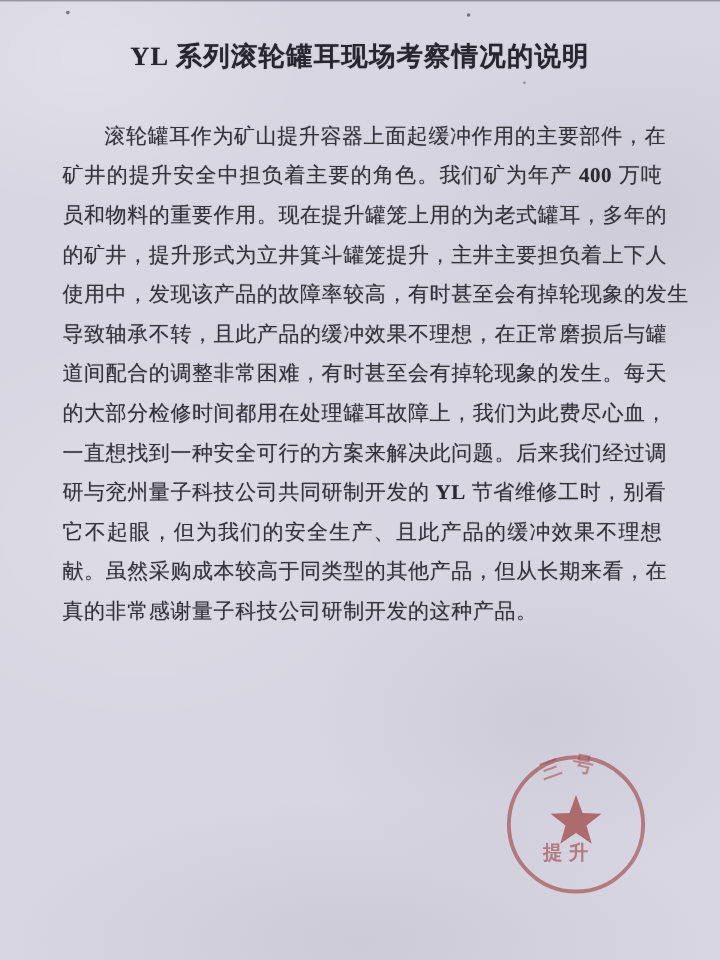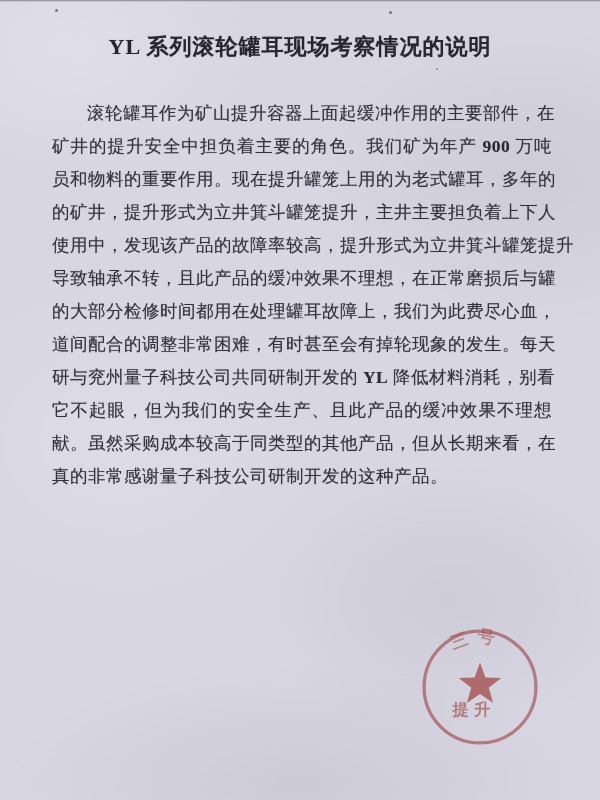--- a/index.html
+++ b/index.html
@@ -63,28 +63,29 @@
 <body>
 
 <div class="page">
 
   <div class="scan-edge-top"></div>
 
   <h1 class="title">YL 系列滚轮罐耳现场考察情况的说明</h1>
 
   <div class="body" id="body-lines">
       <div class="line indent"><span>滚轮罐耳作为矿山提升容器上面起缓冲作用的主要部件，在</span></div>
-      <div class="line"><span>矿井的提升安全中担负着主要的角色。我们矿为年产 </span><span class="b">900</span><span> 万吨</span></div>
+      <div class="line"><span>矿井的提升安全中担负着主要的角色。我们矿为年产 </span><span class="b">400</span><span> 万吨</span></div>
       <div class="line"><span>员和物料的重要作用。现在提升罐笼上用的为老式罐耳，多年的</span></div>
       <div class="line"><span>的矿井，提升形式为立井箕斗罐笼提升，主井主要担负着上下人</span></div>
-      <div class="line"><span>使用中，发现该产品的故障率较高，提升形式为立井箕斗罐笼提升</span></div>
+      <div class="line"><span>使用中，发现该产品的故障率较高，有时甚至会有掉轮现象的发生</span></div>
       <div class="line"><span>导致轴承不转，且此产品的缓冲效果不理想，在正常磨损后与罐</span></div>
+      <div class="line"><span>道间配合的调整非常困难，有时甚至会有掉轮现象的发生。每天</span></div>
       <div class="line"><span>的大部分检修时间都用在处理罐耳故障上，我们为此费尽心血，</span></div>
-      <div class="line"><span>道间配合的调整非常困难，有时甚至会有掉轮现象的发生。每天</span></div>
-      <div class="line"><span>研与兖州量子科技公司共同研制开发的 </span><span class="b">YL</span><span> 降低材料消耗，别看</span></div>
+      <div class="line"><span>一直想找到一种安全可行的方案来解决此问题。后来我们经过调</span></div>
+      <div class="line"><span>研与兖州量子科技公司共同研制开发的 </span><span class="b">YL</span><span> 节省维修工时，别看</span></div>
       <div class="line"><span>它不起眼，但为我们的安全生产、且此产品的缓冲效果不理想</span></div>
       <div class="line"><span>献。虽然采购成本较高于同类型的其他产品，但从长期来看，在</span></div>
       <div class="line last"><span>真的非常感谢量子科技公司研制开发的这种产品。</span></div>
     </div>
 
   <div class="stamp">
     <svg width="122" height="122" viewBox="0 0 120 120">
       <circle cx="60" cy="60" r="55" fill="none" stroke-width="3.2" stroke-opacity="0.62" stroke="#c0524c"></circle>
       <polygon points="60,36 65.3,50.7 80.9,51.2 68.6,60.8 72.9,75.8 60,67 47.1,75.8 51.4,60.8 39.1,51.2 54.7,50.7" fill-opacity="0.72" fill="#c0524c"></polygon>
       <defs>

